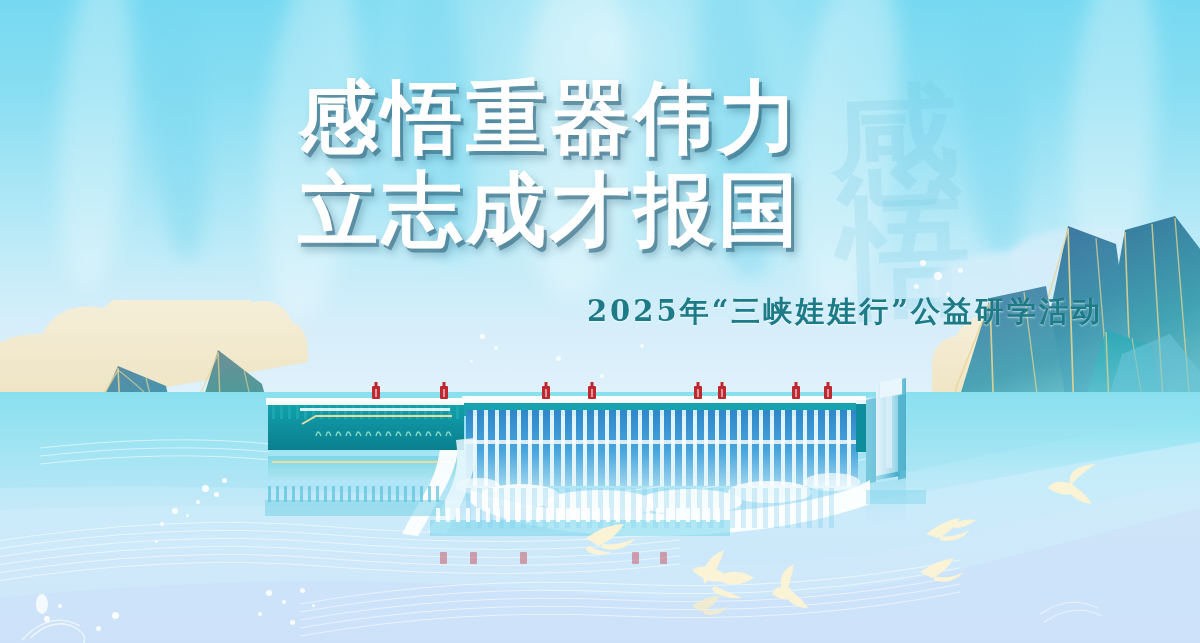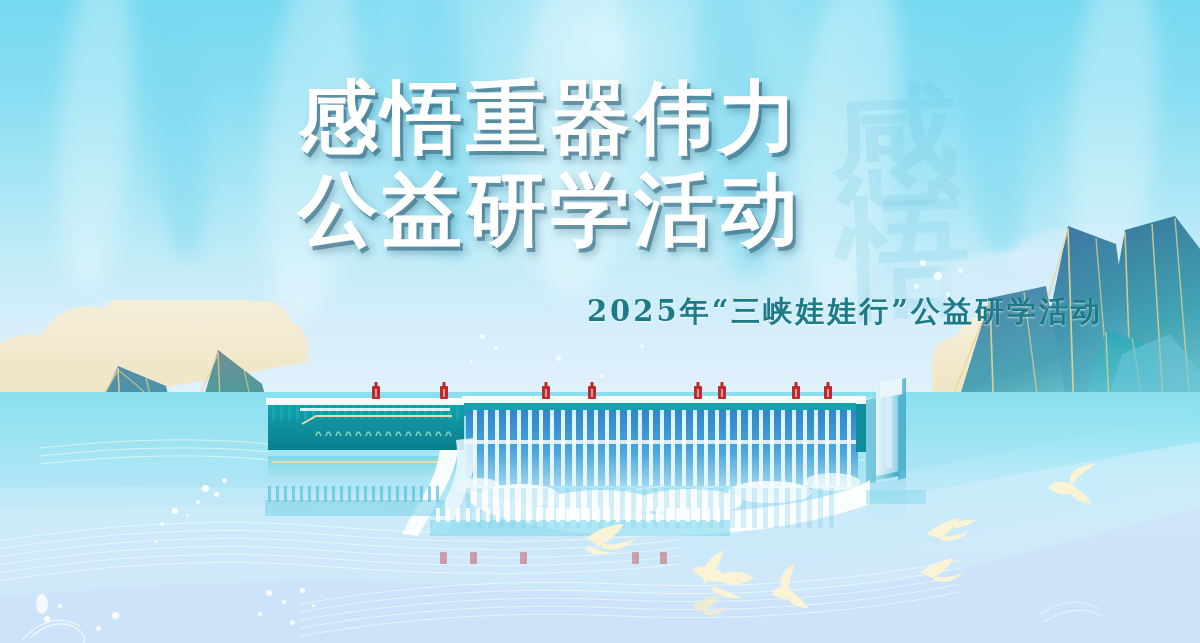--- a/index.html
+++ b/index.html
@@ -761,18 +761,18 @@
 
   <div class="bubble" style="left:480px;top:334px;width:5px;height:5px;opacity:.85;"></div>
   <div class="bubble" style="left:494px;top:346px;width:4px;height:4px;opacity:.8;"></div>
   <div class="bubble" style="left:556px;top:356px;width:5px;height:5px;opacity:.8;"></div>
   <div class="bubble" style="left:470px;top:360px;width:3px;height:3px;opacity:.75;"></div>
   <div class="bubble" style="left:640px;top:344px;width:4px;height:4px;opacity:.75;"></div>
   <div class="bubble" style="left:600px;top:374px;width:4px;height:4px;opacity:.7;"></div>
 
   <div id="headline">
     <div class="hl-line">感悟重器伟力</div>
-    <div class="hl-line">公益研学活动</div>
+    <div class="hl-line">立志成才报国</div>
   </div>
 
   <div id="subtitle">2025年“三峡娃娃行”公益研学活动</div>
 
 </div>
 
 </body></html>

